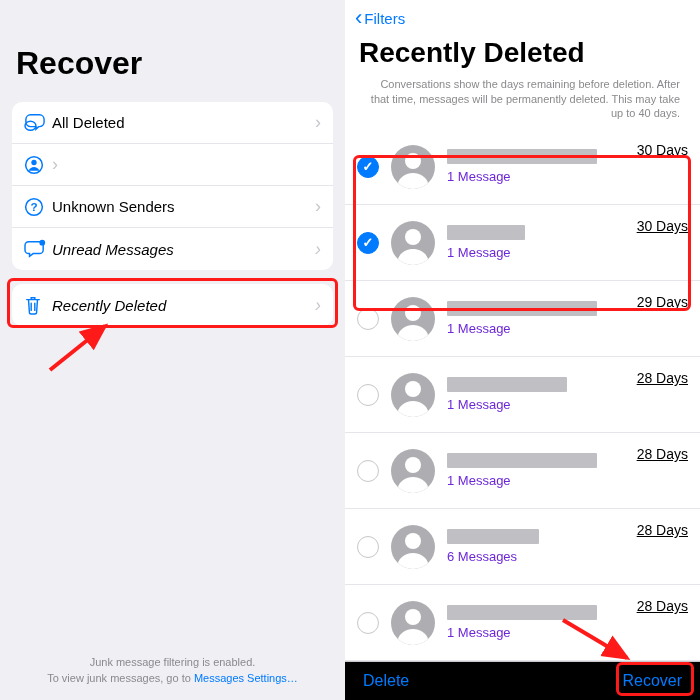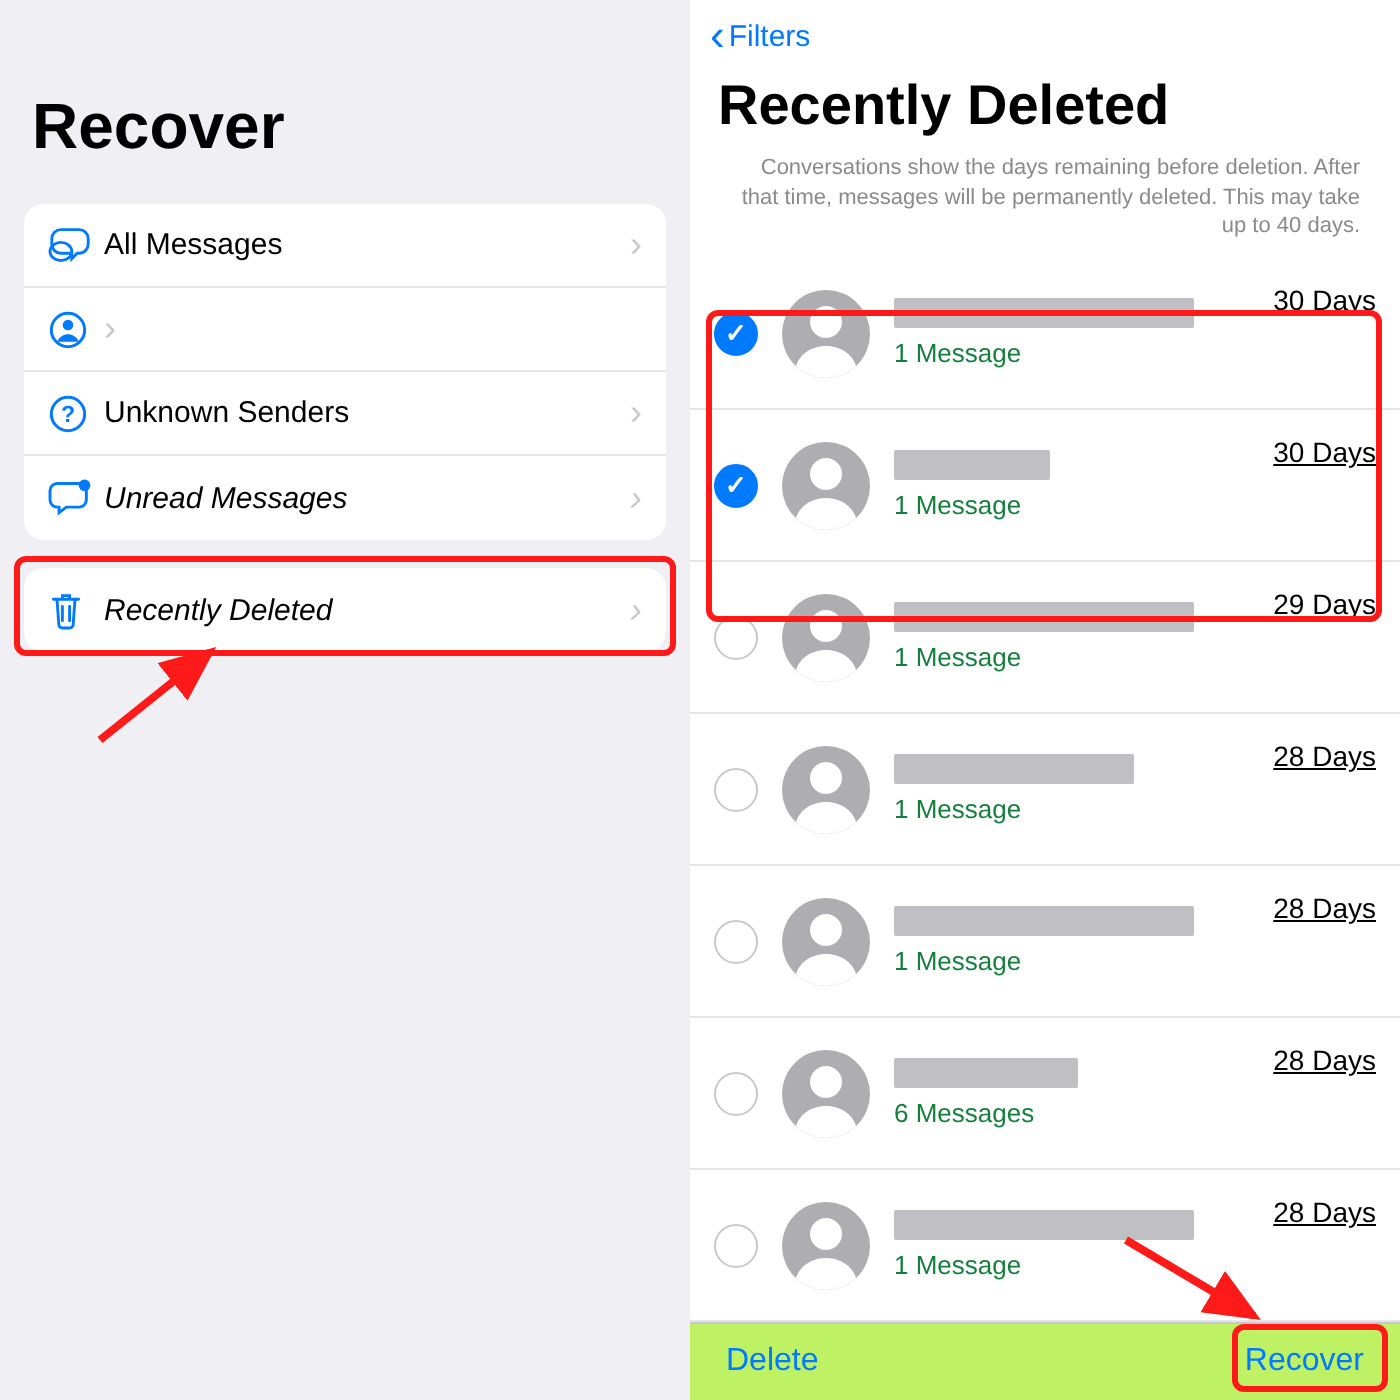--- a/index.html
+++ b/index.html
@@ -85,45 +85,45 @@
     background: #aeaeb2; margin: 0 12px;
     display: flex; align-items: center; justify-content: center;
     flex-shrink: 0;
     overflow: hidden;
   }
   .conv-body { flex: 1; min-width: 0; }
   .name-redact {
     height: 15px; background: #bfbfc4; border-radius: 1px;
     margin-bottom: 5px;
   }
-  .conv-sub { font-size: 13px; color: #15803d; }
+  .conv-sub { font-size: 13px; color: #6d28d9; }
   .days { font-size: 14px; color: #000; align-self: flex-start; margin-top: 13px; margin-left: 6px; white-space: nowrap; text-decoration: underline; }
   .bottom-bar {
     height: 42px; border-top: 0.5px solid #c7c7cc;
     display: flex; justify-content: space-between; align-items: center;
     padding: 0 18px; font-size: 16px; color: #007aff;
-    background: #bef264;
+    background: #000000;
   }
   .bottom-bar span { cursor: pointer; }
 </style>
 </head>
 <body>
 
 <div class="left-panel">
   <div class="title-large">Recover</div>
 
   <div class="list-card">
     <div class="list-row">
       <span class="row-icon">
         <svg width="22" height="20" viewBox="0 0 24 22">
             <path d="M7 2h10a5 5 0 0 1 5 5v3a5 5 0 0 1-5 5h-1l-3 3v-3H7a5 5 0 0 1-5-5V7a5 5 0 0 1 5-5z" fill="none" stroke="#007aff" stroke-width="1.6"></path>
             <ellipse cx="7" cy="14" rx="6" ry="5" fill="none" stroke="#007aff" stroke-width="1.6"></ellipse>
           </svg>
       </span>
-      <span class="row-label">All Messages</span>
+      <span class="row-label">All Deleted</span>
       <span class="chev">›</span>
     </div>
     <div class="list-row">
       <span class="row-icon">
         <svg width="20" height="20" viewBox="0 0 24 24">
             <circle cx="12" cy="12" r="10" fill="none" stroke="#007aff" stroke-width="1.8"></circle>
             <circle cx="12" cy="9" r="3.2" fill="#007aff"></circle>
             <path d="M5.5 19c1.2-3 4-4.5 6.5-4.5s5.3 1.5 6.5 4.5" fill="#007aff"></path>
           </svg>
       </span>
@@ -166,20 +166,24 @@
   <div class="highlight-box" style="left:7px; top:278px; width:331px; height:50px;"></div>
   <svg class="arrow" style="left:40px; top:320px;" width="90" height="60">
     <defs>
         <marker id="ah1" markerWidth="8" markerHeight="8" refX="6" refY="3" orient="auto">
           <path d="M0,0 L7,3 L0,6 Z" fill="#ff1a1a"></path>
         </marker>
       </defs>
     <line x1="10" y1="50" x2="65" y2="6" stroke="#ff1a1a" stroke-width="4" marker-end="url(#ah1)"></line>
   </svg>
 
+  <div class="footer-note">
+    <span>Junk message filtering is enabled.</span><br>
+    <span>To view junk messages, go to </span><span class="link">Messages Settings…</span>
+  </div>
 </div>
 
 <div class="right-panel">
   <div class="nav-bar">
     <div class="back">
       <span class="chev-left">‹</span>
       <span>Filters</span>
     </div>
   </div>
   <div class="rd-title">Recently Deleted</div>

